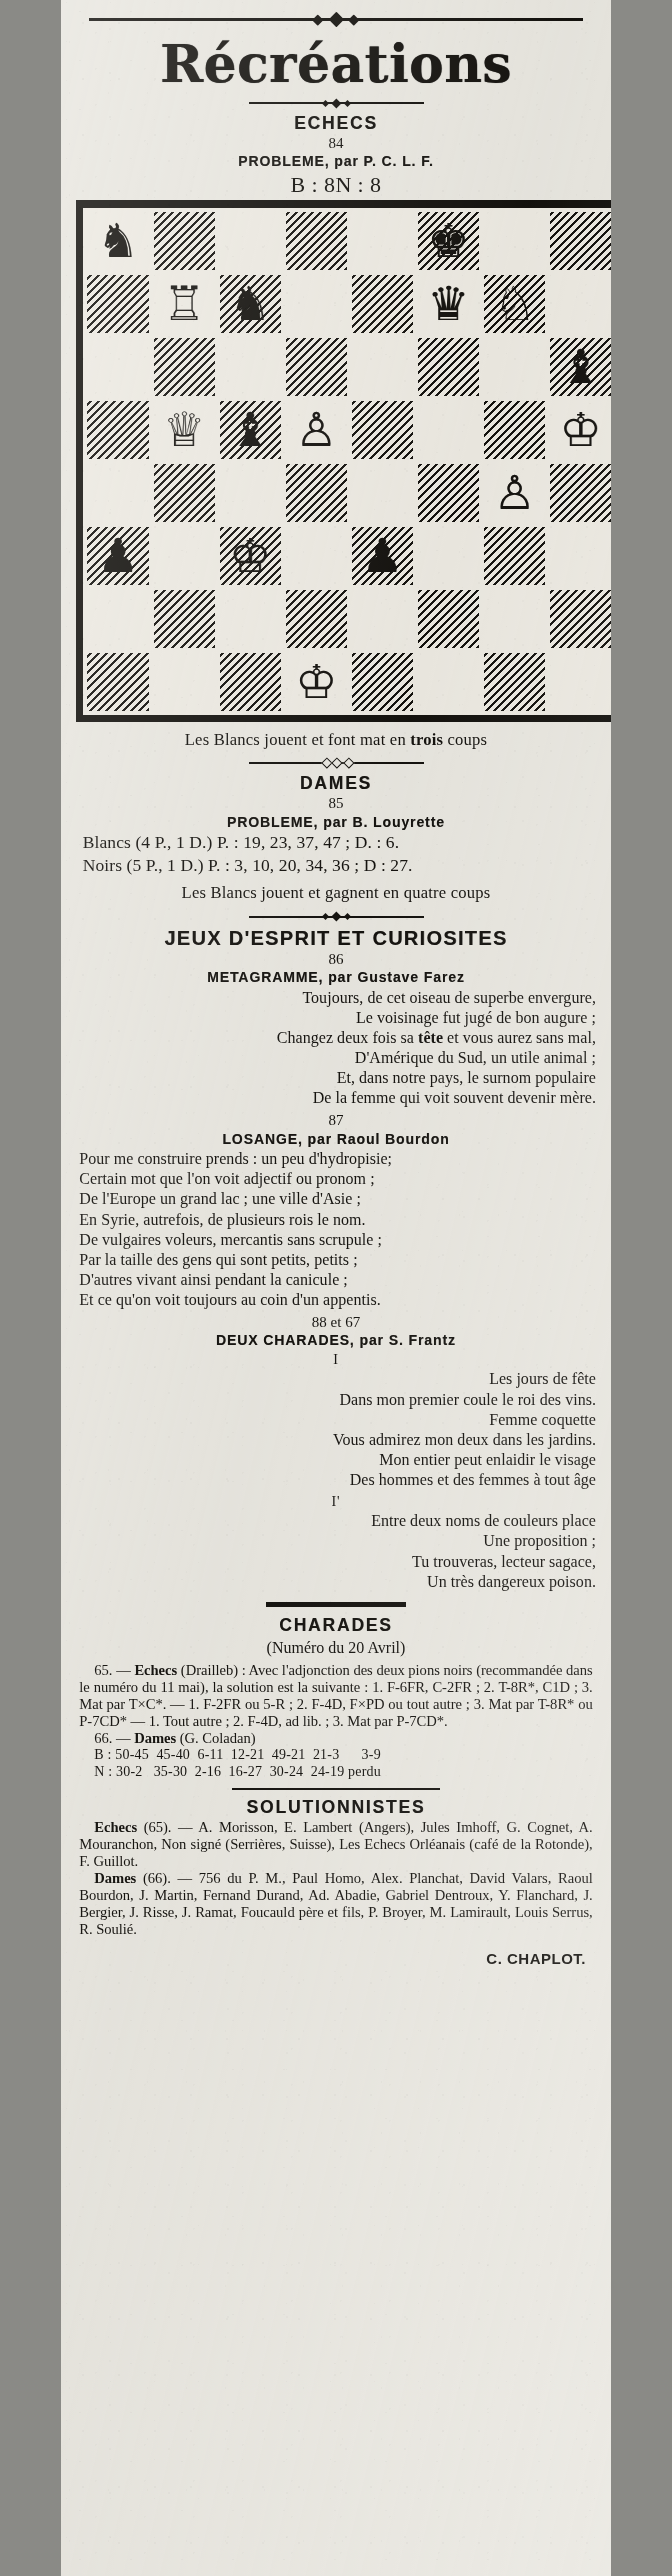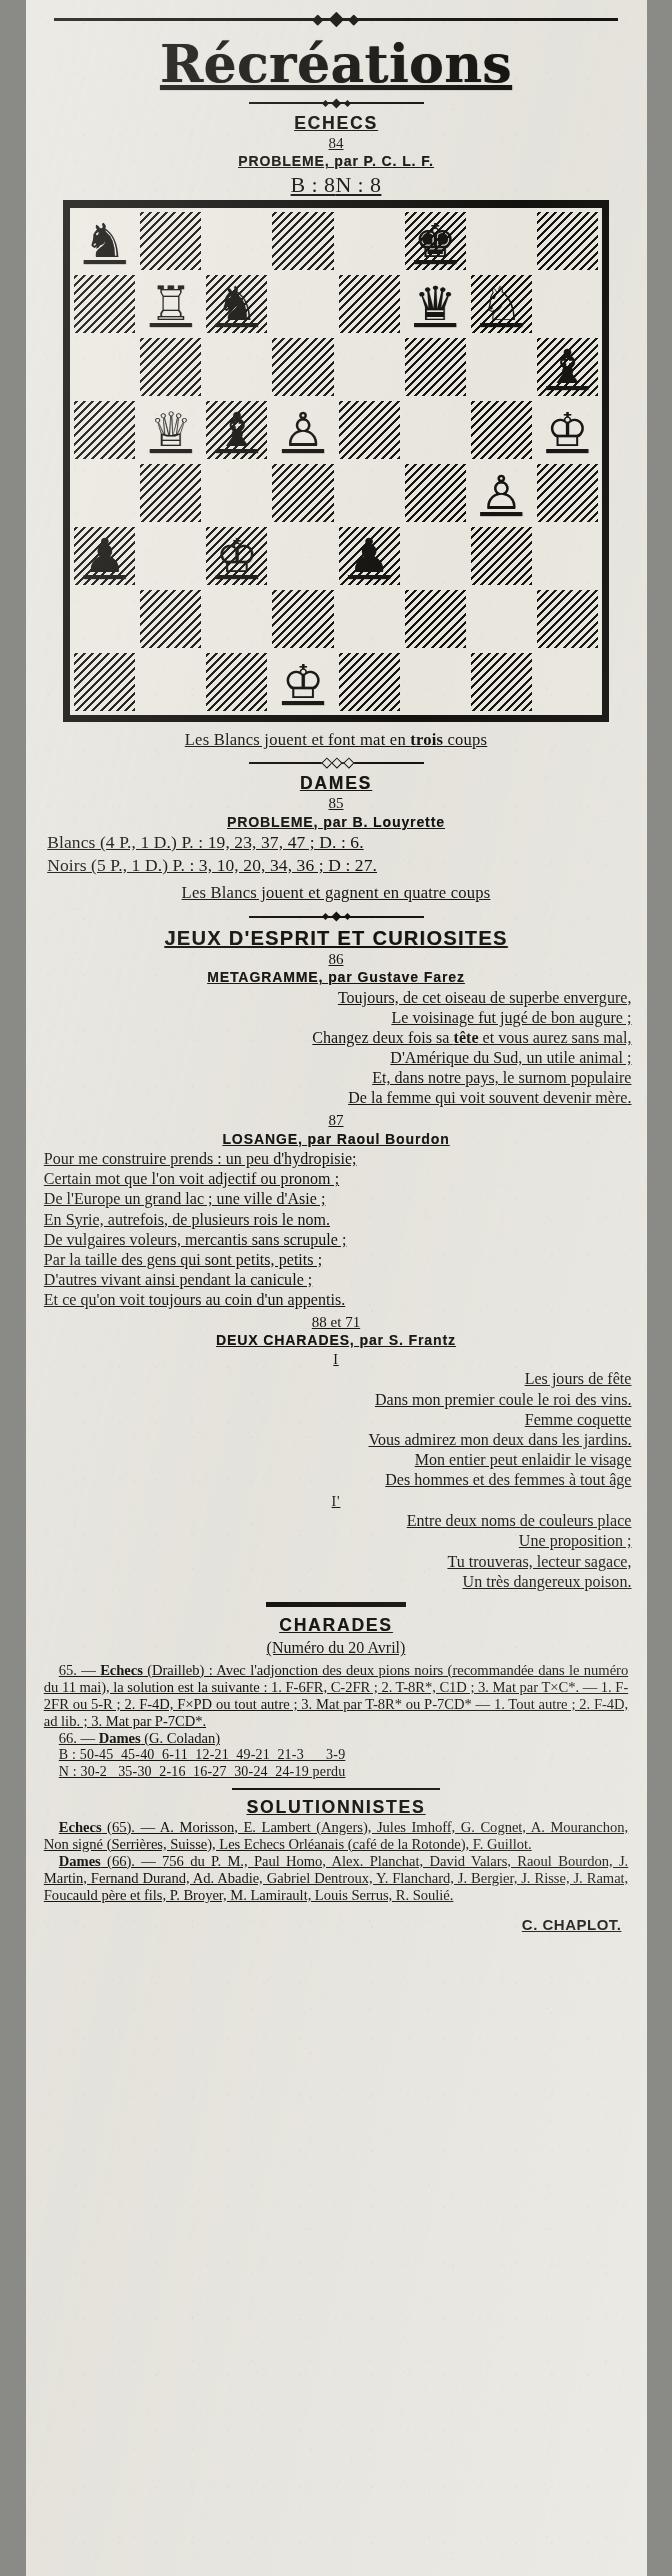--- a/index.html
+++ b/index.html
@@ -3,28 +3,27 @@
 <meta charset="utf-8">
 <title>Récréations</title>
 <style>
   html, body {
     margin: 0;
     padding: 0;
     background: #8a8a86;
   }
   .page {
     position: relative;
-    width: 621px;
+    width: 550px;
     height: 2576px;
     margin: 0 auto;
     background: #e8e6df;
     overflow: hidden;
     font-family: "Liberation Serif", "DejaVu Serif", serif;
     color: #15130f;
-    text-decoration: underline;
   }
   
   .page::before {
     content: "";
     position: absolute;
     inset: 0;
     pointer-events: none;
     z-index: 40;
     opacity: .5;
     background-image:
@@ -445,21 +444,21 @@
         <div class="ln">Pour me construire prends : un peu d'hydropisie;</div>
         <div class="ln">Certain mot que l'on voit adjectif ou pronom ;</div>
         <div class="ln">De l'Europe un grand lac ; une ville d'Asie ;</div>
         <div class="ln">En Syrie, autrefois, de plusieurs rois le nom.</div>
         <div class="ln">De vulgaires voleurs, mercantis sans scrupule ;</div>
         <div class="ln">Par la taille des gens qui sont petits, petits ;</div>
         <div class="ln">D'autres vivant ainsi pendant la canicule ;</div>
         <div class="ln">Et ce qu'on voit toujours au coin d'un appentis.</div>
       </div>
 
-    <div class="prob-no">88 et 71</div>
+    <div class="prob-no">88 et 67</div>
     <div class="byline">DEUX CHARADES, par S. Frantz</div>
     <div id="charades-body">
         <div class="roman">I</div>
         <div class="verse center" id="charade-verse-0">
           <div class="ln">Les jours de fête</div>
           <div class="ln">Dans mon premier coule le roi des vins.</div>
           <div class="ln">Femme coquette</div>
           <div class="ln">Vous admirez mon deux dans les jardins.</div>
           <div class="ln">Mon entier peut enlaidir le visage</div>
           <div class="ln">Des hommes et des femmes à tout âge</div>

